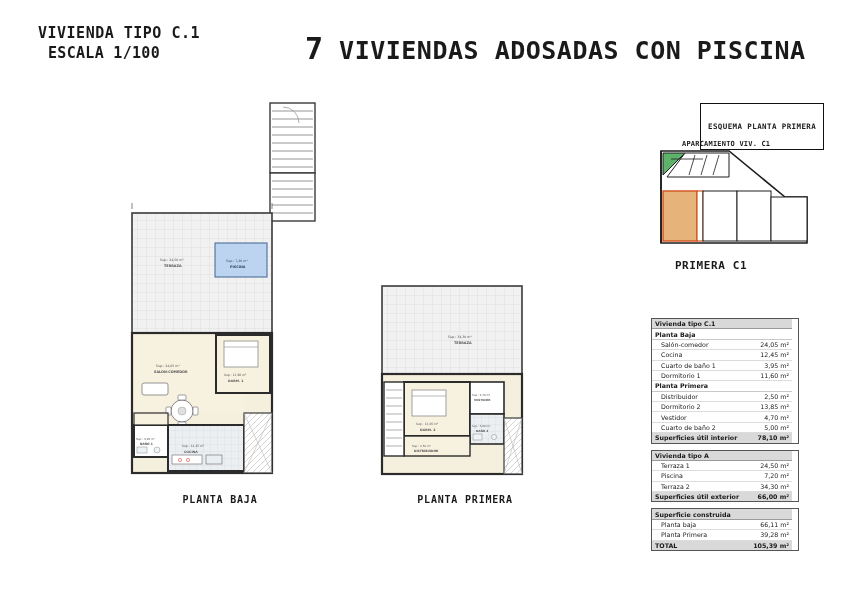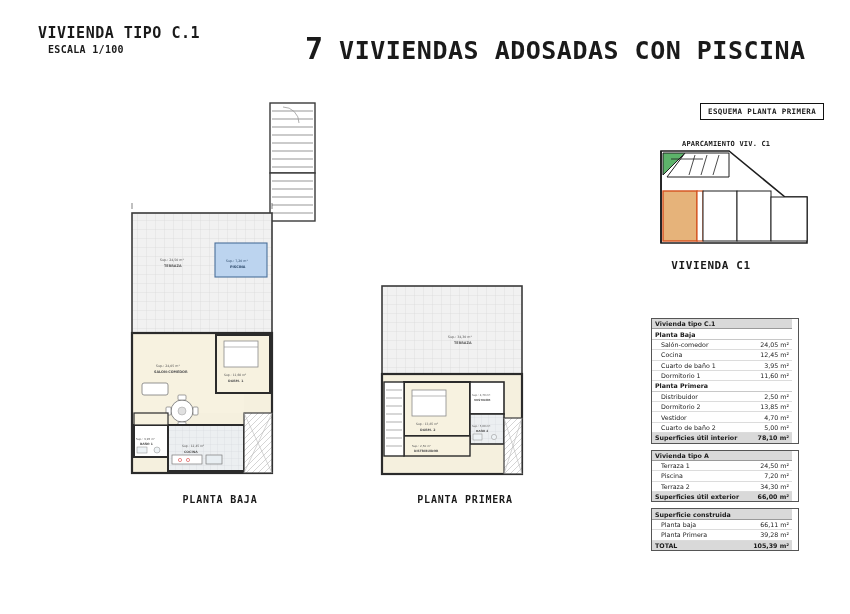--- a/index.html
+++ b/index.html
@@ -20,21 +20,21 @@
   
   #title-left {
     left: 38px; top: 24px;
     font-size: 15px;
     font-weight: bold;
     letter-spacing: 0.5px;
     font-family: "DejaVu Sans Mono", monospace;
   }
   #subtitle-left {
     left: 48px; top: 44px;
-    font-size: 10px;
+    font-size: 15px;
     font-weight: bold;
     letter-spacing: 0.3px;
     font-family: "DejaVu Sans Mono", monospace;
   }
   #title-main {
     left: 305px; top: 31px;
     font-size: 25px;
     font-weight: bold;
     letter-spacing: 0.5px;
     font-family: "DejaVu Sans Mono", monospace;
@@ -51,21 +51,21 @@
     text-align: center;
   }
 
   
   .plan-svg { display:block; }
 
   
   #esquema-label {
     left: 700px; top: 103px;
     border: 1px solid #111;
-    padding: 3px 7px;
+    padding: 18px 7px;
     font-size: 7.5px;
     font-weight: bold;
     letter-spacing: 0.4px;
     font-family: "DejaVu Sans Mono", monospace;
     background: #fff;
   }
   #aparcamiento-label {
     left: 682px; top: 140px;
     font-size: 7px;
     font-weight: bold;
@@ -304,21 +304,21 @@
 
   <g fill="#ffffff" stroke="#1e1e1e" stroke-width="1">
     <rect x="48" y="56" width="34" height="50"></rect>
     <rect x="82" y="56" width="34" height="50"></rect>
     <rect x="116" y="62" width="36" height="44"></rect>
   </g>
 
   <line x1="48" y1="24" x2="16" y2="24" stroke="#1e1e1e" stroke-width="0.8"></line>
 </svg>
 </div>
-<div class="abs" id="vivienda-c1-label">VIVIENDA C1</div>
+<div class="abs" id="vivienda-c1-label">PRIMERA C1</div>
 
 <div class="abs" style="left:651px; top:318px; width:148px;">
 
   <div class="tbl-wrap">
     <table class="tbl">
       <tbody>
           <tr class="hdr">
             <td colspan="2">Vivienda tipo C.1</td>
           </tr>
       <tr class="sec">

